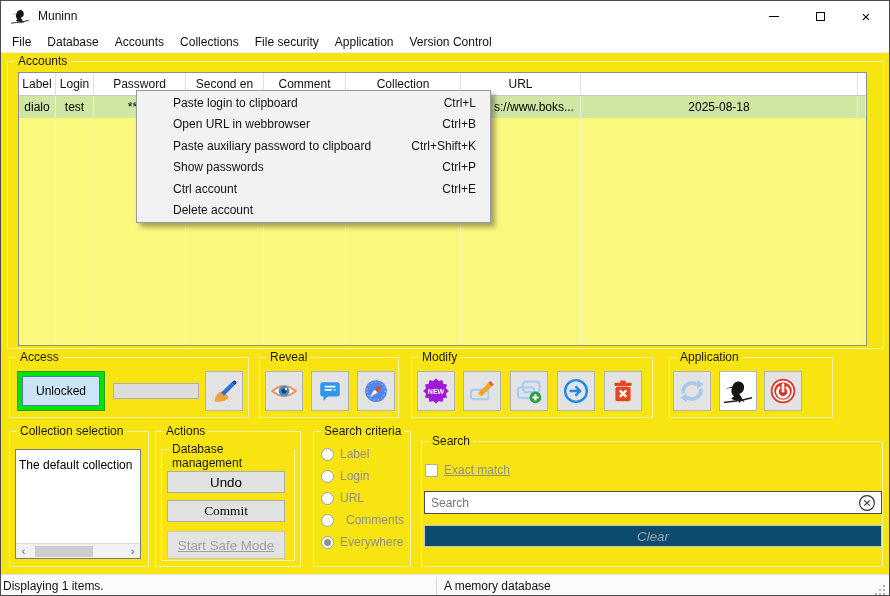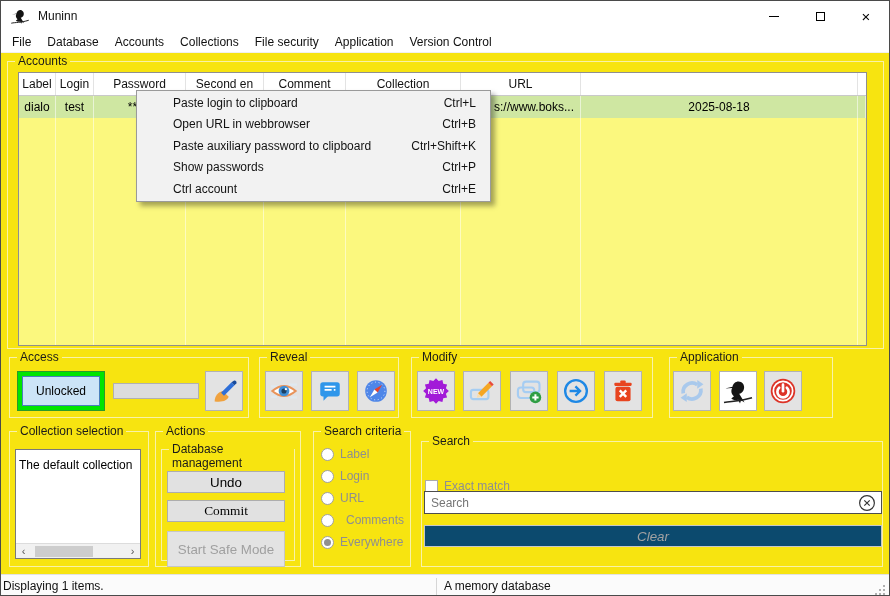--- a/index.html
+++ b/index.html
@@ -159,20 +159,24 @@
       <span class="sc">Ctrl+Shift+K</span>
     </div>
     <div class="mi">
       <span>Show passwords</span>
       <span class="sc">Ctrl+P</span>
     </div>
     <div class="mi">
       <span>Ctrl account</span>
       <span class="sc">Ctrl+E</span>
     </div>
+    <div class="mi">
+      <span>Delete account</span>
+      <span class="sc"></span>
+    </div>
   </div>
 
   <div class="group" style="left:8px;top:356px;width:240px;height:61px;">
     <span class="glabel">Access</span>
   </div>
   <div class="unlock-frame">
     <div class="unlock-btn">Unlocked</div>
   </div>
   <div class="pwfield"></div>
   <div class="iconbtn" style="left:204px;top:370px;">
@@ -294,21 +298,21 @@
   </div>
 
   <div class="group" style="left:154px;top:430px;width:146px;height:136px;">
     <span class="glabel">Actions</span>
   </div>
   <div class="group" style="left:160px;top:448px;width:134px;height:112px;">
     <span class="glabel">Database management</span>
   </div>
   <button class="pushbtn" style="top:470px;">Undo</button>
   <button class="pushbtn" style="top:499px;font-family:Liberation Serif, serif;">Commit</button>
-  <button class="pushbtn disabled" style="top:530px;height:36px;">Start Safe Mode</button>
+  <button class="pushbtn disabled" style="top:530px;height:28px;text-decoration:underline;">Start Safe Mode</button>
 
   <div class="group" style="left:312px;top:430px;width:98px;height:136px;">
     <span class="glabel">Search criteria</span>
   </div>
   <div class="radiorow" style="left:320px;top:446px;">
     <div class="radio"></div>
     <span>Label</span>
   </div>
   <div class="radiorow" style="left:320px;top:468px;">
     <div class="radio"></div>
@@ -323,21 +327,21 @@
     <span>Comments</span>
   </div>
   <div class="radiorow" style="left:320px;top:534px;">
     <div class="radio selected"></div>
     <span>Everywhere</span>
   </div>
 
   <div class="group" style="left:420px;top:440px;width:462px;height:126px;">
     <span class="glabel">Search</span>
   </div>
-  <div class="radiorow" style="left:424px;top:478px;text-decoration:underline;">
+  <div class="radiorow" style="left:424px;top:462px;text-decoration:underline;">
     <div class="checkbox"></div>
     <span>Exact match</span>
   </div>
   <div class="searchinput">
     <input type="text" placeholder="Search" style="">
     <svg class="clearx" viewBox="0 0 20 20">
       <circle cx="10" cy="10" r="8.2" fill="none" stroke="#333" stroke-width="1.3"></circle>
       <path d="M7 7 L13 13 M13 7 L7 13" stroke="#333" stroke-width="1.3"></path>
     </svg>
   </div>

